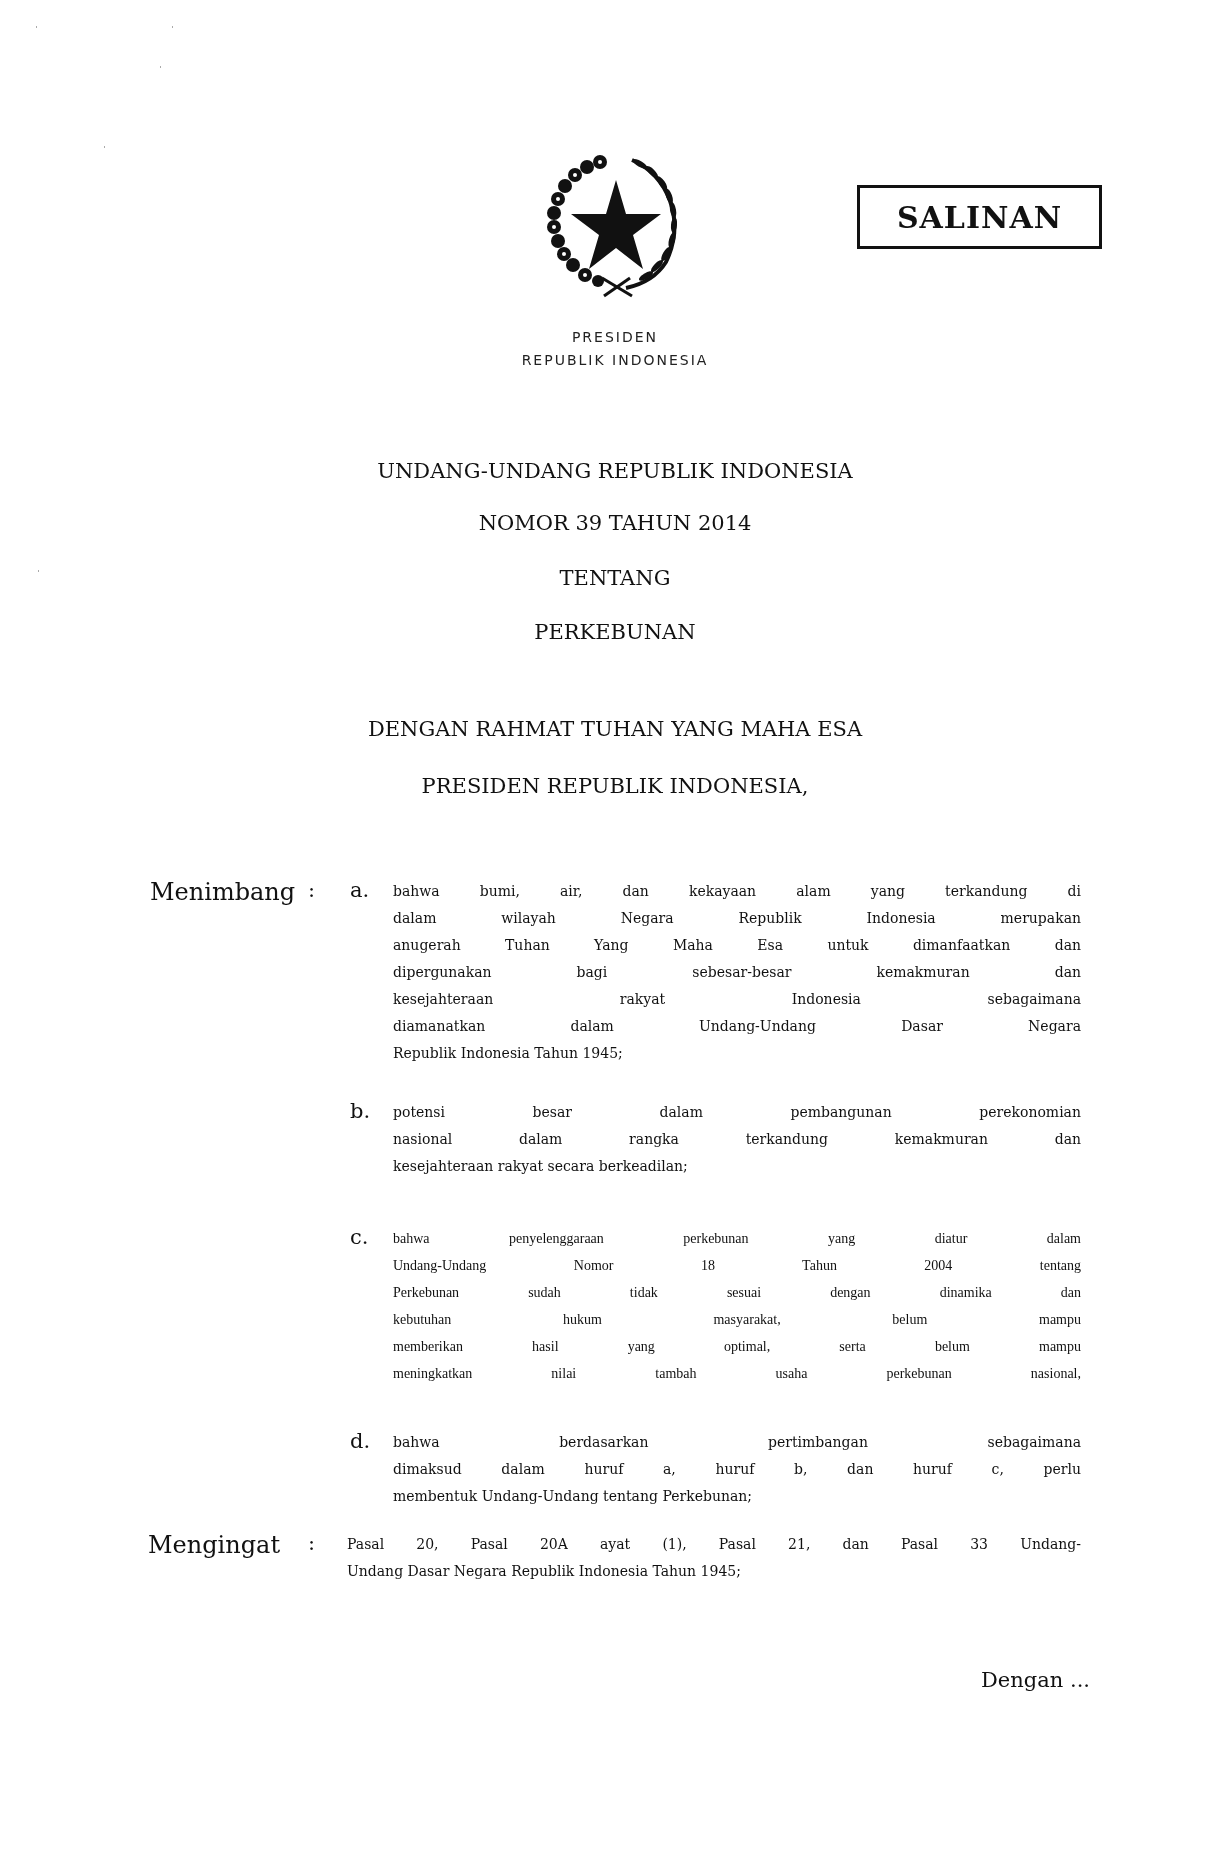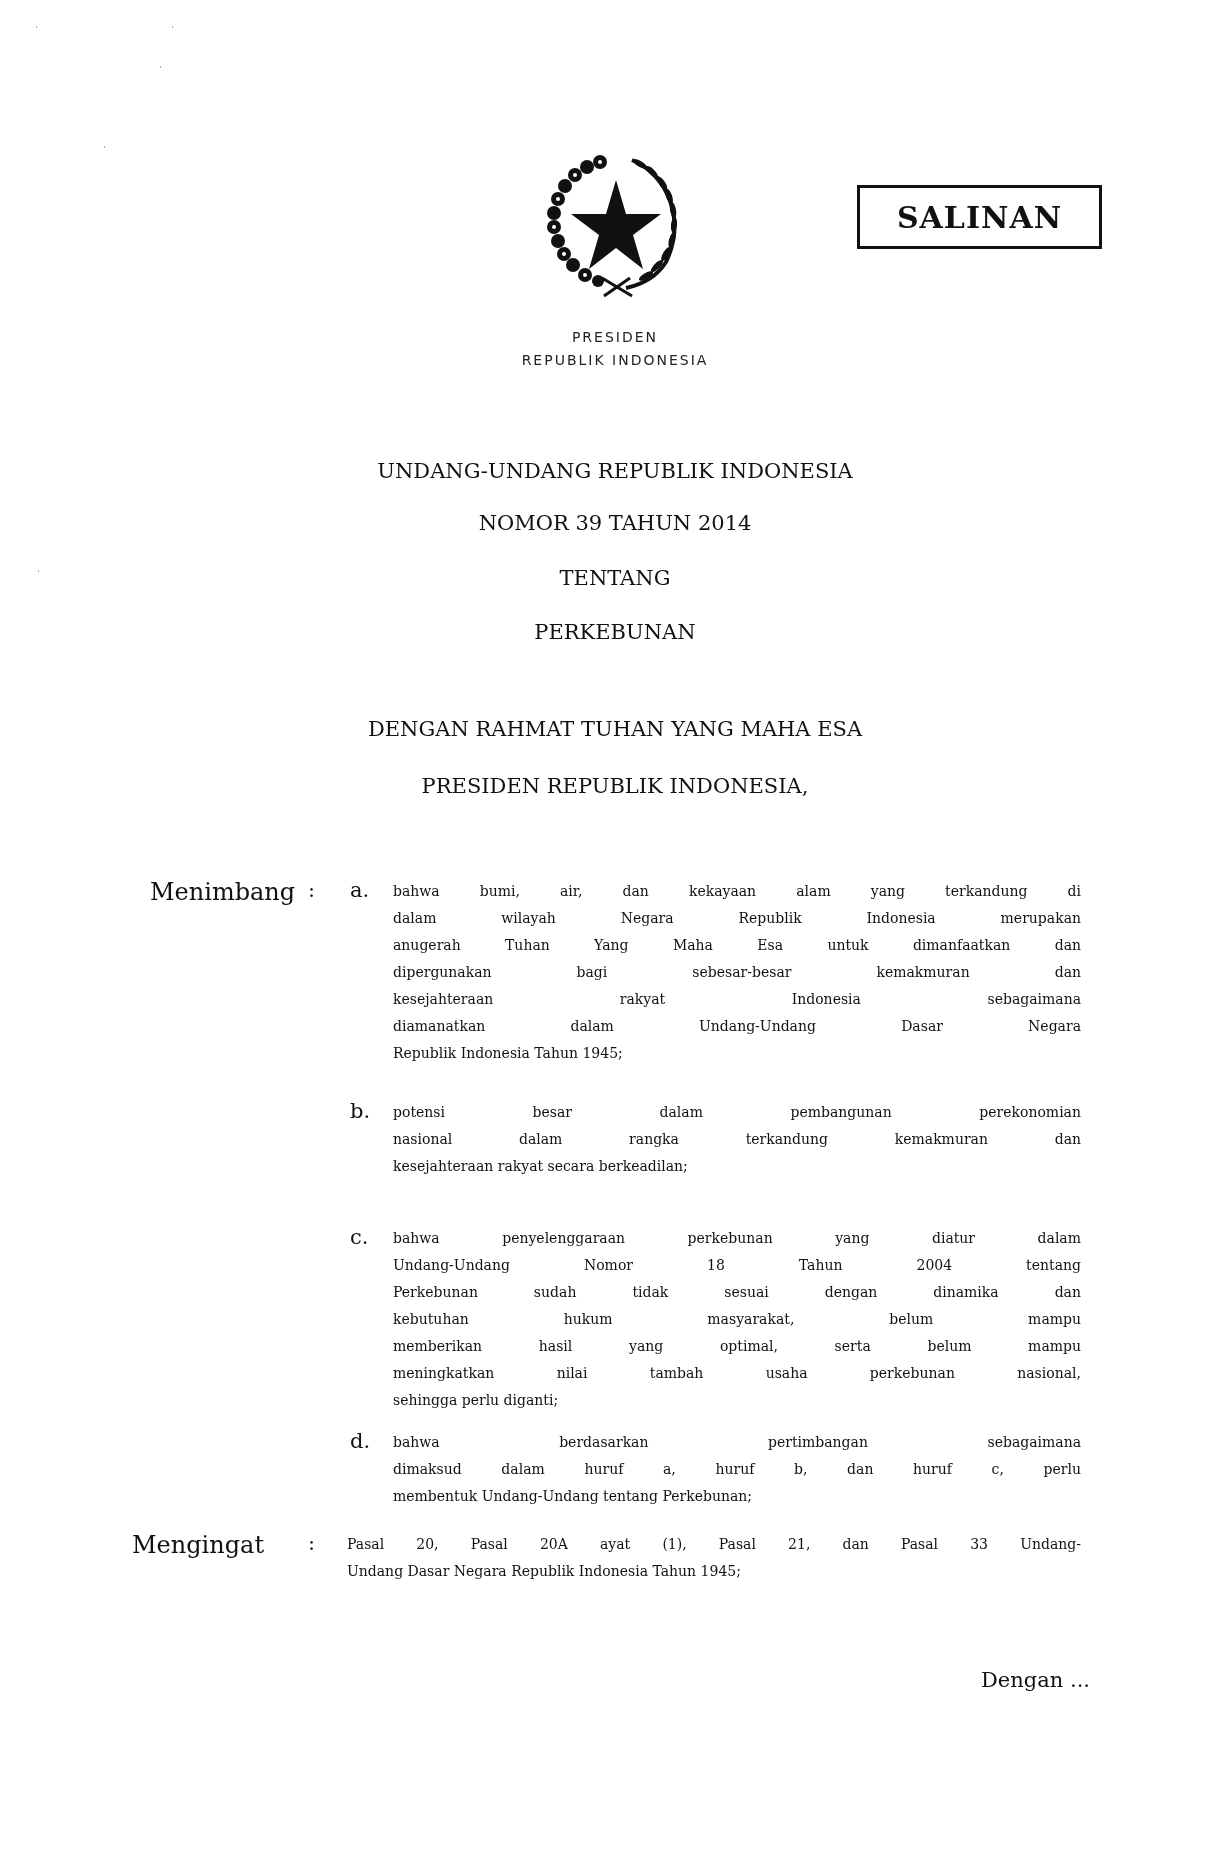--- a/index.html
+++ b/index.html
@@ -106,37 +106,36 @@
 </div>
 
 <div class="marker" style="left:350px;top:1099px;">b.</div>
 <div class="para" style="top:1099px;">
   <span class="ln">potensi besar dalam pembangunan perekonomian</span>
   <span class="ln">nasional dalam rangka terkandung kemakmuran dan</span>
   <span class="ln last">kesejahteraan rakyat secara berkeadilan;</span>
 </div>
 
 <div class="marker" style="left:350px;top:1225px;">c.</div>
-<div class="para" style="top:1225px;">
+<div class="para" style="top:1225px;font-family:Liberation Serif, serif;">
   <span class="ln">bahwa penyelenggaraan perkebunan yang diatur dalam</span>
   <span class="ln">Undang-Undang Nomor 18 Tahun 2004 tentang</span>
   <span class="ln">Perkebunan sudah tidak sesuai dengan dinamika dan</span>
   <span class="ln">kebutuhan hukum masyarakat, belum mampu</span>
   <span class="ln">memberikan hasil yang optimal, serta belum mampu</span>
   <span class="ln">meningkatkan nilai tambah usaha perkebunan nasional,</span>
-  <span class="ln last">sehingga perlu diganti;</span>
 </div>
 
 <div class="marker" style="left:350px;top:1429px;">d.</div>
 <div class="para" style="top:1429px;">
   <span class="ln">bahwa berdasarkan pertimbangan sebagaimana</span>
   <span class="ln">dimaksud dalam huruf a, huruf b, dan huruf c, perlu</span>
   <span class="ln last">membentuk Undang-Undang tentang Perkebunan;</span>
 </div>
 
-<div class="row-label" style="left:132px;top:1531px;text-align:right;">Mengingat</div>
+<div class="row-label" style="left:148px;top:1531px;text-align:right;">Mengingat</div>
 <div class="colon" style="left:308px;top:1531px;">:</div>
 <div class="para para2" style="top:1531px;">
   <span class="ln">Pasal 20, Pasal 20A ayat (1), Pasal 21, dan Pasal 33 Undang-</span>
   <span class="ln last">Undang Dasar Negara Republik Indonesia Tahun 1945;</span>
 </div>
 
 <div id="next-page" class="abs">Dengan ...</div>
 
 </body></html>

